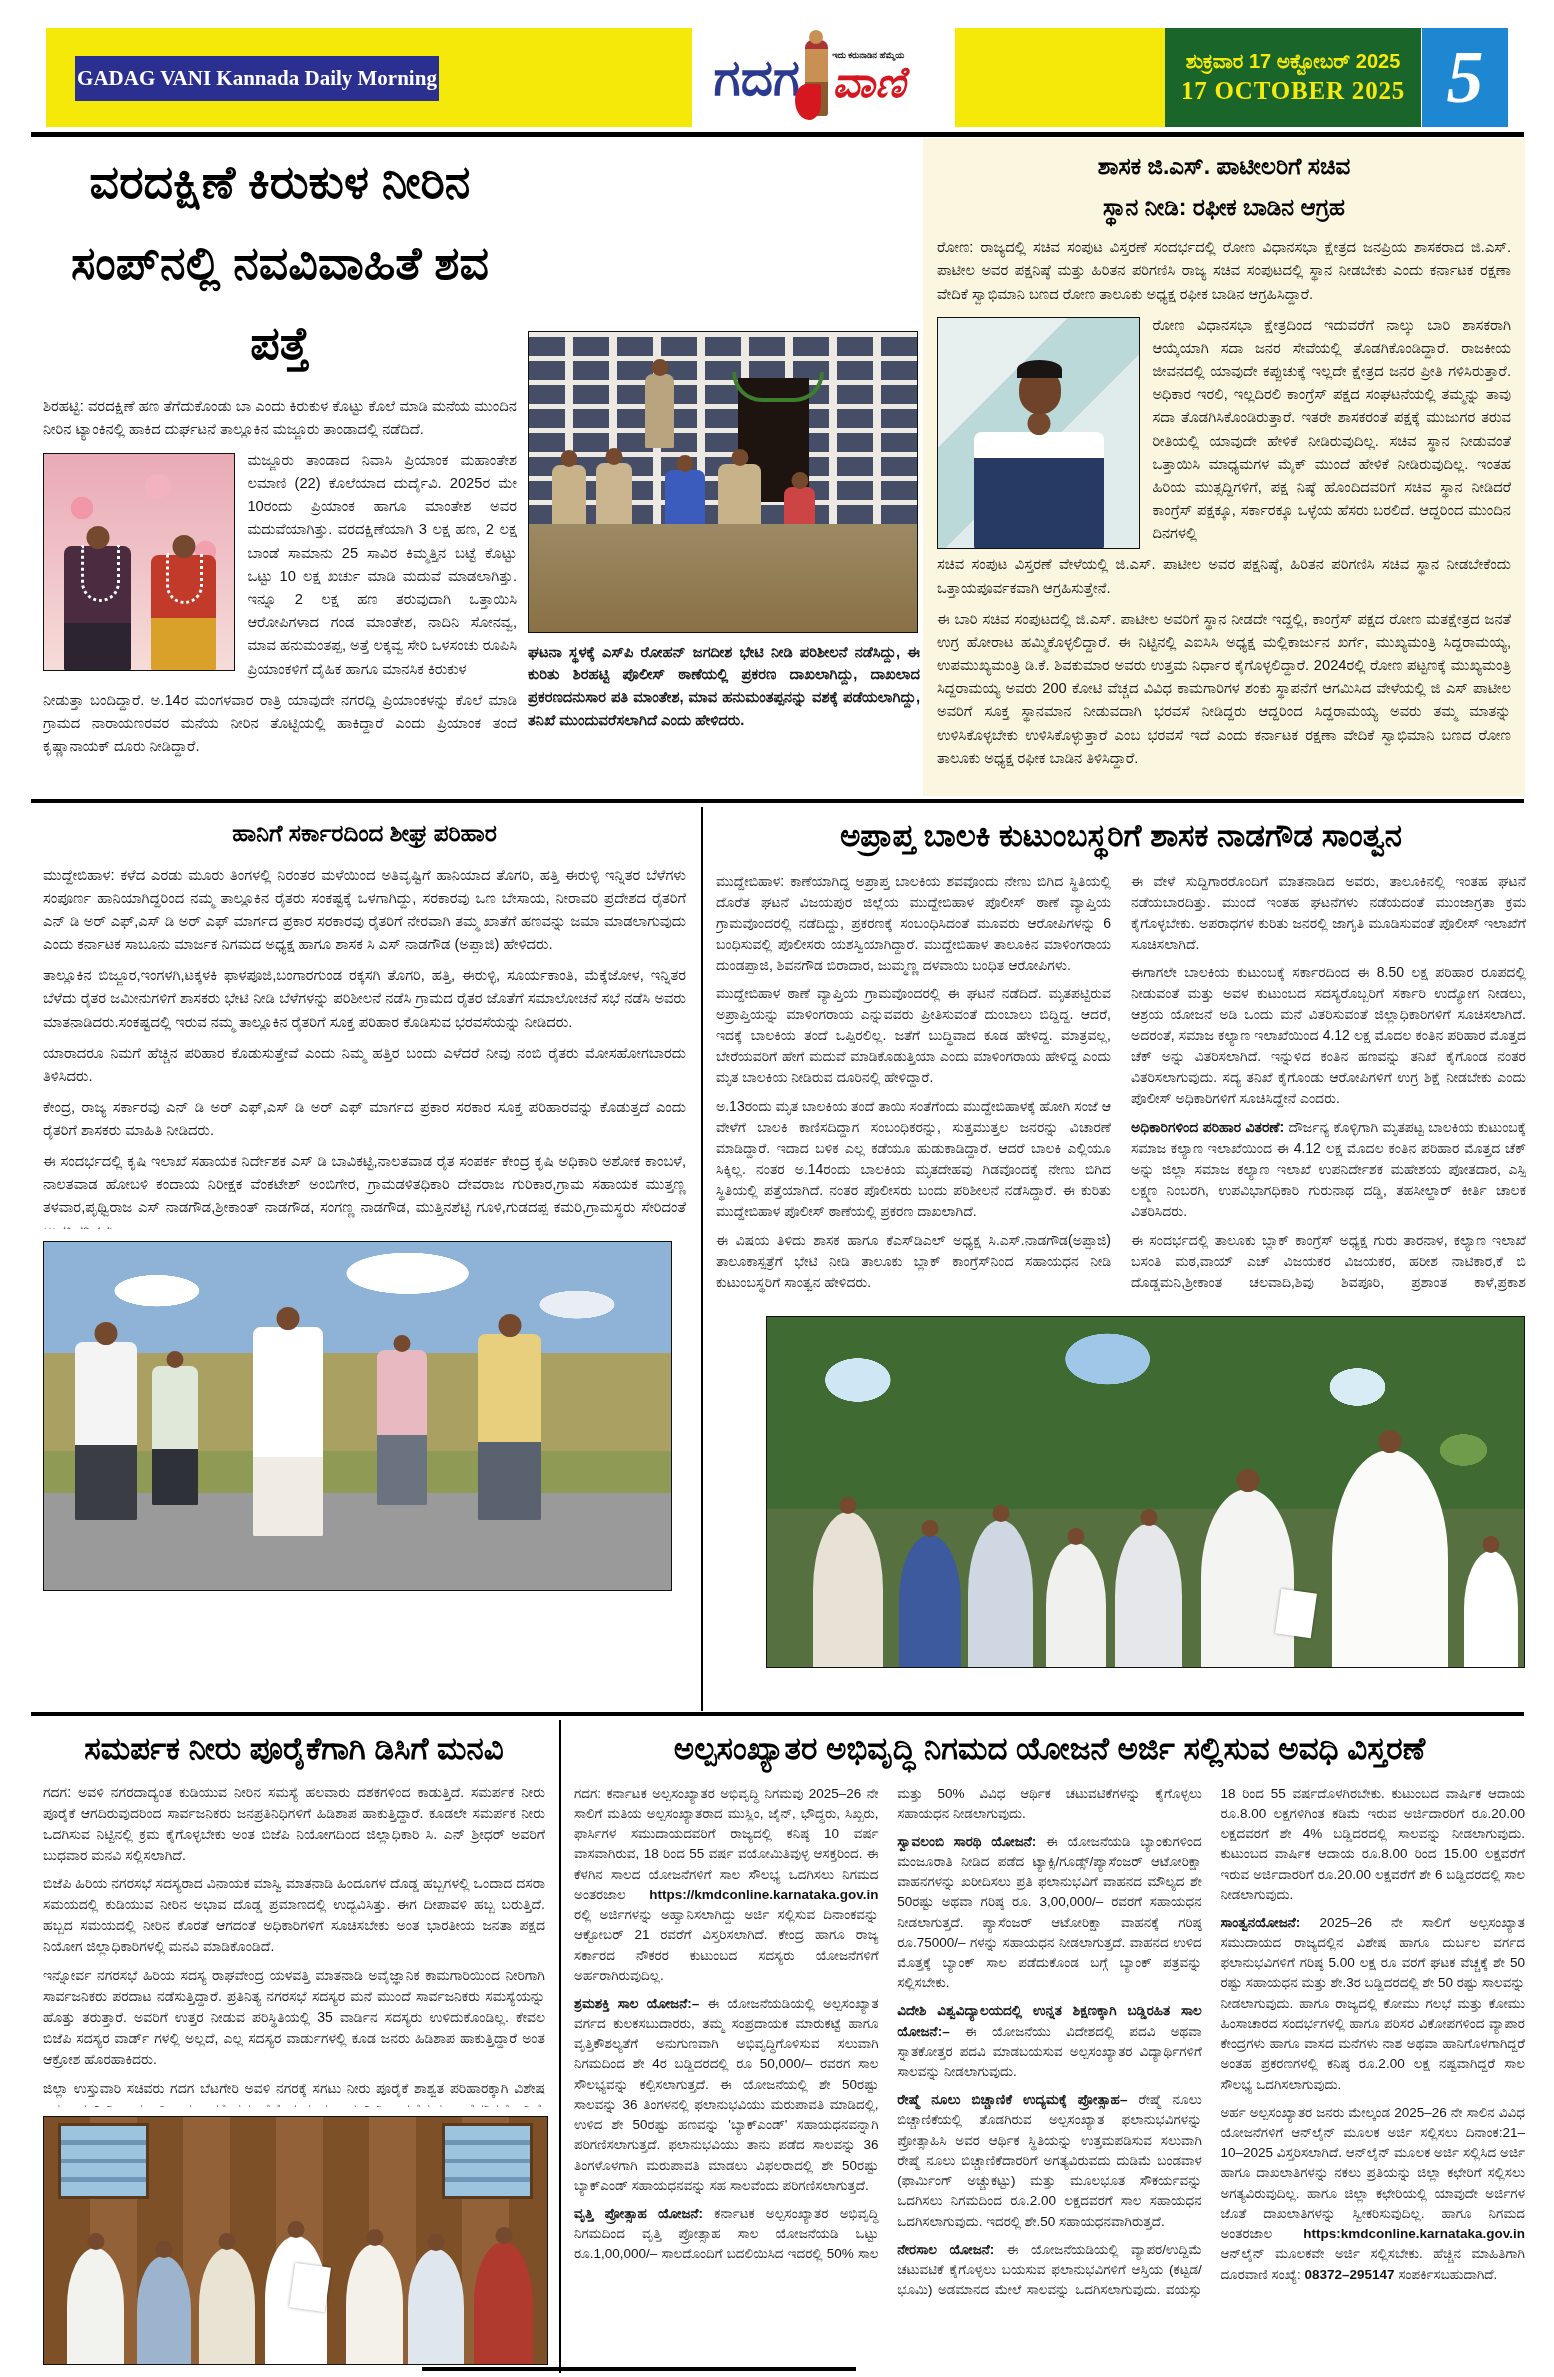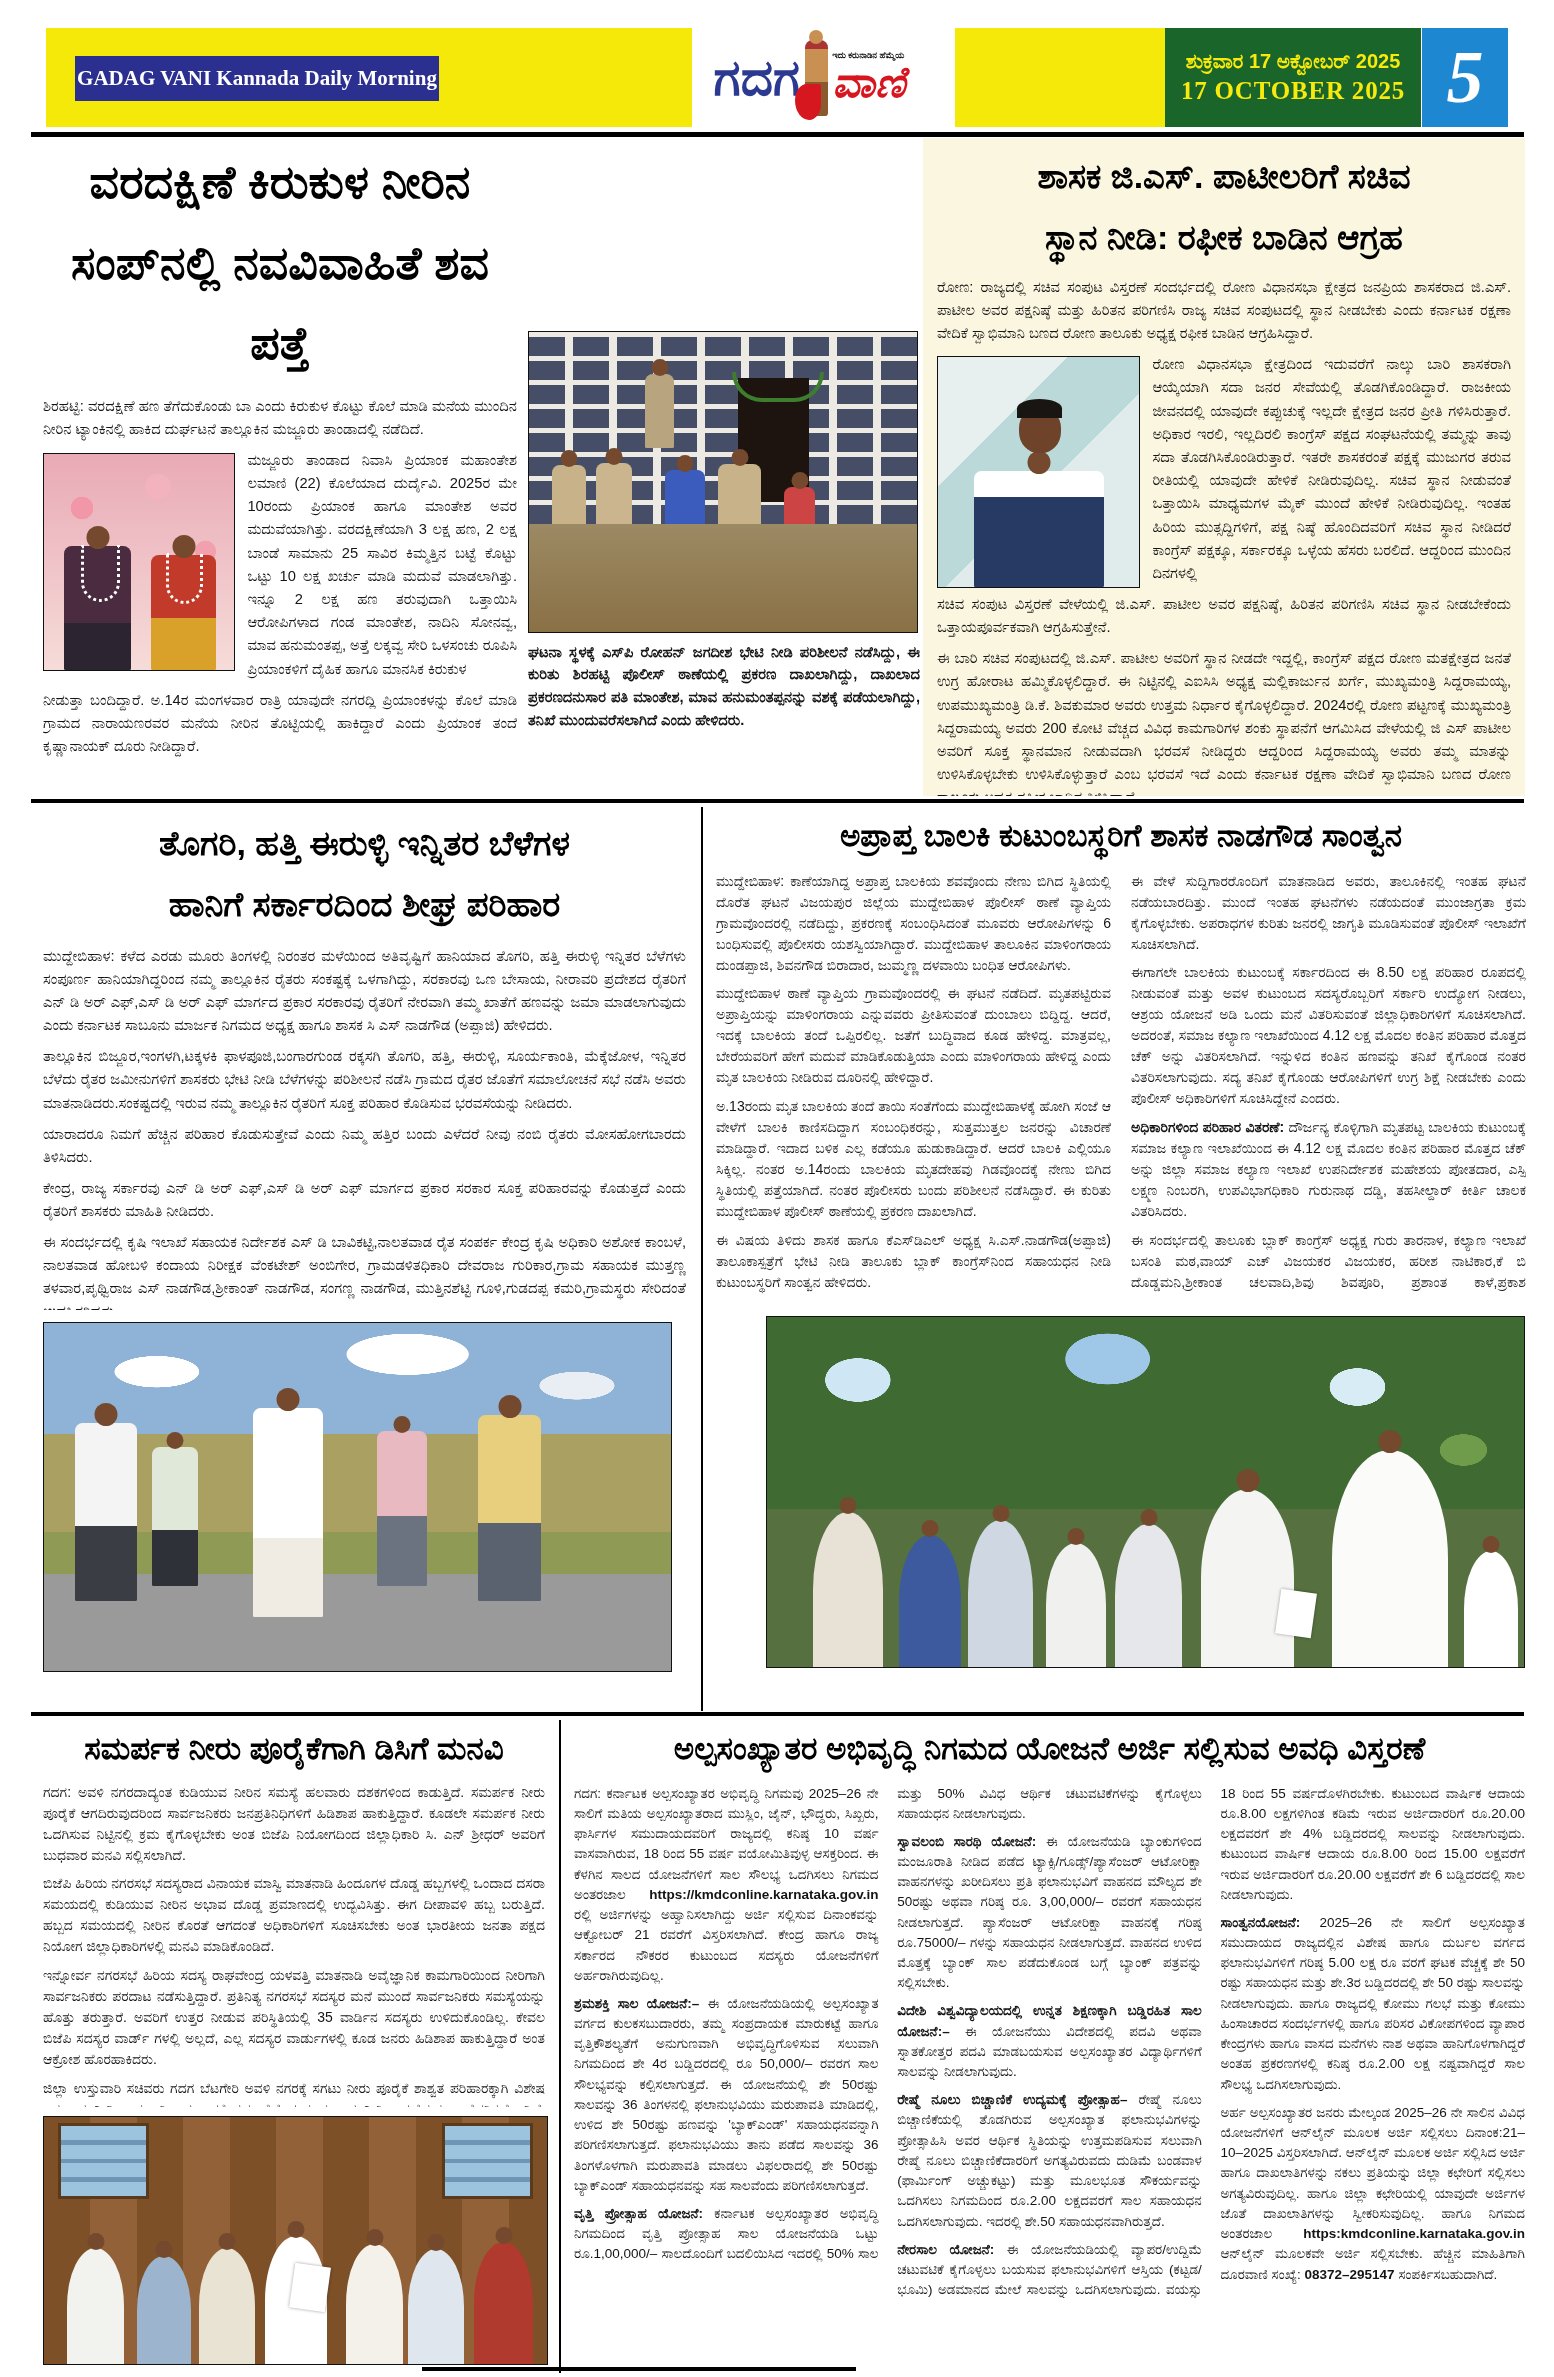--- a/index.html
+++ b/index.html
@@ -30,21 +30,21 @@
   #mh-green .d2{color:#f7ea0c;font-weight:bold;font-size:25px;font-family:"Liberation Serif",serif;letter-spacing:0.8px;}
   #mh-blue{left:1376px;width:86px;background:#1d87d2;display:flex;align-items:center;justify-content:center;}
   #mh-blue span{color:#fff;font-size:74px;font-weight:bold;font-style:italic;font-family:"Liberation Serif",serif;}
   
   .hrule{position:absolute;left:31px;width:1493px;border-top:4.6px solid #000;border-bottom:1.5px solid #000;height:2.3px;box-sizing:border-box;background:#fff;}
   .hrule-thick{position:absolute;left:31px;width:1493px;height:3.9px;background:#000;}
   .vrule{position:absolute;width:2.3px;background:#000;}
   
   .headline{font-weight:bold;color:#000;text-align:center;}
   .h-xl{font-size:46px;line-height:1.75;}
-  .h-lg{font-size:34px;line-height:1.8;}
+  .h-lg{font-size:23px;line-height:1.8;}
   .h-md{font-size:31px;line-height:1.5;}
   .body-text{font-size:14.7px;line-height:1.58;text-align:justify;}
   .body-text p{margin:0 0 7.7px 0;}
   .lead{font-weight:bold;}
   .caption{font-weight:bold;font-size:14.7px;line-height:1.55;text-align:justify;}
   .clip{overflow:hidden;}
   
   .photo{position:relative;overflow:hidden;border:1.5px solid #111;box-sizing:border-box;background:#ccc;}
   .fig{position:absolute;border-radius:7.7px 7.7px 1.5px 1.5px;}
   .fig::before{content:"";position:absolute;left:50%;transform:translateX(-50%);top:-20px;width:23px;height:23px;border-radius:50%;background:#74492e;}
@@ -165,21 +165,20 @@
       <p>ರೋಣ ವಿಧಾನಸಭಾ ಕ್ಷೇತ್ರದಿಂದ ಇದುವರೆಗೆ ನಾಲ್ಕು ಬಾರಿ ಶಾಸಕರಾಗಿ ಆಯ್ಕೆಯಾಗಿ ಸದಾ ಜನರ ಸೇವೆಯಲ್ಲಿ ತೊಡಗಿಕೊಂಡಿದ್ದಾರೆ. ರಾಜಕೀಯ ಜೀವನದಲ್ಲಿ ಯಾವುದೇ ಕಪ್ಪುಚುಕ್ಕೆ ಇಲ್ಲದೇ ಕ್ಷೇತ್ರದ ಜನರ ಪ್ರೀತಿ ಗಳಿಸಿರುತ್ತಾರೆ. ಅಧಿಕಾರ ಇರಲಿ, ಇಲ್ಲದಿರಲಿ ಕಾಂಗ್ರೆಸ್ ಪಕ್ಷದ ಸಂಘಟನೆಯಲ್ಲಿ ತಮ್ಮನ್ನು ತಾವು ಸದಾ ತೊಡಗಿಸಿಕೊಂಡಿರುತ್ತಾರೆ. ಇತರೇ ಶಾಸಕರಂತೆ ಪಕ್ಷಕ್ಕೆ ಮುಜುಗರ ತರುವ ರೀತಿಯಲ್ಲಿ ಯಾವುದೇ ಹೇಳಿಕೆ ನೀಡಿರುವುದಿಲ್ಲ. ಸಚಿವ ಸ್ಥಾನ ನೀಡುವಂತೆ ಒತ್ತಾಯಿಸಿ ಮಾಧ್ಯಮಗಳ ಮೈಕ್ ಮುಂದೆ ಹೇಳಿಕೆ ನೀಡಿರುವುದಿಲ್ಲ. ಇಂತಹ ಹಿರಿಯ ಮುತ್ಸದ್ದಿಗಳಿಗೆ, ಪಕ್ಷ ನಿಷ್ಠೆ ಹೊಂದಿದವರಿಗೆ ಸಚಿವ ಸ್ಥಾನ ನೀಡಿದರೆ ಕಾಂಗ್ರೆಸ್ ಪಕ್ಷಕ್ಕೂ, ಸರ್ಕಾರಕ್ಕೂ ಒಳ್ಳೆಯ ಹೆಸರು ಬರಲಿದೆ. ಆದ್ದರಿಂದ ಮುಂದಿನ ದಿನಗಳಲ್ಲಿ</p>
     </div>
     <p>ಸಚಿವ ಸಂಪುಟ ವಿಸ್ತರಣೆ ವೇಳೆಯಲ್ಲಿ ಜಿ.ಎಸ್. ಪಾಟೀಲ ಅವರ ಪಕ್ಷನಿಷ್ಠೆ, ಹಿರಿತನ ಪರಿಗಣಿಸಿ ಸಚಿವ ಸ್ಥಾನ ನೀಡಬೇಕೆಂದು ಒತ್ತಾಯಪೂರ್ವಕವಾಗಿ ಆಗ್ರಹಿಸುತ್ತೇನೆ.</p>
     <p>ಈ ಬಾರಿ ಸಚಿವ ಸಂಪುಟದಲ್ಲಿ ಜಿ.ಎಸ್. ಪಾಟೀಲ ಅವರಿಗೆ ಸ್ಥಾನ ನೀಡದೇ ಇದ್ದಲ್ಲಿ, ಕಾಂಗ್ರೆಸ್ ಪಕ್ಷದ ರೋಣ ಮತಕ್ಷೇತ್ರದ ಜನತೆ ಉಗ್ರ ಹೋರಾಟ ಹಮ್ಮಿಕೊಳ್ಳಲಿದ್ದಾರೆ. ಈ ನಿಟ್ಟಿನಲ್ಲಿ ಎಐಸಿಸಿ ಅಧ್ಯಕ್ಷ ಮಲ್ಲಿಕಾರ್ಜುನ ಖರ್ಗೆ, ಮುಖ್ಯಮಂತ್ರಿ ಸಿದ್ದರಾಮಯ್ಯ, ಉಪಮುಖ್ಯಮಂತ್ರಿ ಡಿ.ಕೆ. ಶಿವಕುಮಾರ ಅವರು ಉತ್ತಮ ನಿರ್ಧಾರ ಕೈಗೊಳ್ಳಲಿದ್ದಾರೆ. 2024ರಲ್ಲಿ ರೋಣ ಪಟ್ಟಣಕ್ಕೆ ಮುಖ್ಯಮಂತ್ರಿ ಸಿದ್ದರಾಮಯ್ಯ ಅವರು 200 ಕೋಟಿ ವೆಚ್ಚದ ವಿವಿಧ ಕಾಮಗಾರಿಗಳ ಶಂಕು ಸ್ಥಾಪನೆಗೆ ಆಗಮಿಸಿದ ವೇಳೆಯಲ್ಲಿ ಜಿ ಎಸ್ ಪಾಟೀಲ ಅವರಿಗೆ ಸೂಕ್ತ ಸ್ಥಾನಮಾನ ನೀಡುವದಾಗಿ ಭರವಸೆ ನೀಡಿದ್ದರು ಆದ್ದರಿಂದ ಸಿದ್ದರಾಮಯ್ಯ ಅವರು ತಮ್ಮ ಮಾತನ್ನು ಉಳಿಸಿಕೊಳ್ಳಬೇಕು ಉಳಿಸಿಕೊಳ್ಳುತ್ತಾರೆ ಎಂಬ ಭರವಸೆ ಇದೆ ಎಂದು ಕರ್ನಾಟಕ ರಕ್ಷಣಾ ವೇದಿಕೆ ಸ್ವಾಭಿಮಾನಿ ಬಣದ ರೋಣ ತಾಲೂಕು ಅಧ್ಯಕ್ಷ ರಫೀಕ ಬಾಡಿನ ತಿಳಿಸಿದ್ದಾರೆ.</p>
   </div>
 </div>
 
 <div class="hrule-thick" style="top:799px;"></div>
 
 <div class="abs" style="left:43px;top:813px;width:643px;">
-  <div class="headline h-lg">ತೊಗರಿ, ಹತ್ತಿ ಈರುಳ್ಳಿ ಇನ್ನಿತರ ಬೆಳೆಗಳ</div>
   <div class="headline h-lg">ಹಾನಿಗೆ ಸರ್ಕಾರದಿಂದ ಶೀಘ್ರ ಪರಿಹಾರ</div>
   <div class="body-text clip" style="margin-top:9.3px;height:365px;">
     <p>ಮುದ್ದೇಬಿಹಾಳ: ಕಳೆದ ಎರಡು ಮೂರು ತಿಂಗಳಲ್ಲಿ ನಿರಂತರ ಮಳೆಯಿಂದ ಅತಿವೃಷ್ಟಿಗೆ ಹಾನಿಯಾದ ತೊಗರಿ, ಹತ್ತಿ ಈರುಳ್ಳಿ ಇನ್ನಿತರ ಬೆಳೆಗಳು ಸಂಪೂರ್ಣ ಹಾನಿಯಾಗಿದ್ದರಿಂದ ನಮ್ಮ ತಾಲ್ಲೂಕಿನ ರೈತರು ಸಂಕಷ್ಟಕ್ಕೆ ಒಳಗಾಗಿದ್ದು, ಸರಕಾರವು ಒಣ ಬೇಸಾಯ, ನೀರಾವರಿ ಪ್ರದೇಶದ ರೈತರಿಗೆ ಎನ್ ಡಿ ಅರ್ ಎಫ್,ಎಸ್ ಡಿ ಅರ್ ಎಫ್ ಮಾರ್ಗದ ಪ್ರಕಾರ ಸರಕಾರವು ರೈತರಿಗೆ ನೇರವಾಗಿ ತಮ್ಮ ಖಾತೆಗೆ ಹಣವನ್ನು ಜಮಾ ಮಾಡಲಾಗುವುದು ಎಂದು ಕರ್ನಾಟಕ ಸಾಬೂನು ಮಾರ್ಜಕ ನಿಗಮದ ಅಧ್ಯಕ್ಷ ಹಾಗೂ ಶಾಸಕ ಸಿ ಎಸ್ ನಾಡಗೌಡ (ಅಪ್ಪಾಜಿ) ಹೇಳಿದರು.</p>
     <p>ತಾಲ್ಲೂಕಿನ ಬಿಜ್ಜೂರ,ಇಂಗಳಗಿ,ಟಕ್ಕಳಕಿ ಫಾಳಪೂಜಿ,ಬಂಗಾರಗುಂಡ ರಕ್ಕಸಗಿ ತೊಗರಿ, ಹತ್ತಿ, ಈರುಳ್ಳಿ, ಸೂರ್ಯಕಾಂತಿ, ಮೆಕ್ಕೆಜೋಳ, ಇನ್ನಿತರ ಬೆಳೆದು ರೈತರ ಜಮೀನುಗಳಿಗೆ ಶಾಸಕರು ಭೇಟಿ ನೀಡಿ ಬೆಳೆಗಳನ್ನು ಪರಿಶೀಲನೆ ನಡೆಸಿ ಗ್ರಾಮದ ರೈತರ ಜೊತೆಗೆ ಸಮಾಲೋಚನೆ ಸಭೆ ನಡೆಸಿ ಅವರು ಮಾತನಾಡಿದರು.ಸಂಕಷ್ಟದಲ್ಲಿ ಇರುವ ನಮ್ಮ ತಾಲ್ಲೂಕಿನ ರೈತರಿಗೆ ಸೂಕ್ತ ಪರಿಹಾರ ಕೊಡಿಸುವ ಭರವಸೆಯನ್ನು ನೀಡಿದರು.</p>
     <p>ಯಾರಾದರೂ ನಿಮಗೆ ಹೆಚ್ಚಿನ ಪರಿಹಾರ ಕೊಡುಸುತ್ತೇವೆ ಎಂದು ನಿಮ್ಮ ಹತ್ತಿರ ಬಂದು ಎಳೆದರೆ ನೀವು ನಂಬಿ ರೈತರು ಮೋಸಹೋಗಬಾರದು ತಿಳಿಸಿದರು.</p>
     <p>ಕೇಂದ್ರ, ರಾಜ್ಯ ಸರ್ಕಾರವು ಎನ್ ಡಿ ಅರ್ ಎಫ್,ಎಸ್ ಡಿ ಅರ್ ಎಫ್ ಮಾರ್ಗದ ಪ್ರಕಾರ ಸರಕಾರ ಸೂಕ್ತ ಪರಿಹಾರವನ್ನು ಕೊಡುತ್ತದೆ ಎಂದು ರೈತರಿಗೆ ಶಾಸಕರು ಮಾಹಿತಿ ನೀಡಿದರು.</p>
     <p>ಈ ಸಂದರ್ಭದಲ್ಲಿ ಕೃಷಿ ಇಲಾಖೆ ಸಹಾಯಕ ನಿರ್ದೇಶಕ ಎಸ್ ಡಿ ಬಾವಿಕಟ್ಟಿ,ನಾಲತವಾಡ ರೈತ ಸಂಪರ್ಕ ಕೇಂದ್ರ ಕೃಷಿ ಅಧಿಕಾರಿ ಅಶೋಕ ಕಾಂಬಳೆ, ನಾಲತವಾಡ ಹೋಬಳಿ ಕಂದಾಯ ನಿರೀಕ್ಷಕ ವೆಂಕಟೇಶ್ ಅಂಬಿಗೇರ, ಗ್ರಾಮಡಳಿತಧಿಕಾರಿ ದೇವರಾಜ ಗುರಿಕಾರ,ಗ್ರಾಮ ಸಹಾಯಕ ಮುತ್ತಣ್ಣ ತಳವಾರ,ಪೃಥ್ವಿರಾಜ ಎಸ್ ನಾಡಗೌಡ,ಶ್ರೀಕಾಂತ್ ನಾಡಗೌಡ, ಸಂಗಣ್ಣ ನಾಡಗೌಡ, ಮುತ್ತಿನಶೆಟ್ಟಿ ಗೂಳಿ,ಗುಡದಪ್ಪ ಕಮರಿ,ಗ್ರಾಮಸ್ಥರು ಸೇರಿದಂತೆ ಉಪಸ್ಥಿತರಿದ್ದರು.</p>
   </div>
   <div class="photo" id="farm-photo" style="margin-top:12.4px;">
     <div class="fig" style="left:31px;bottom:70px;width:62px;height:178px;background:linear-gradient(180deg,#f4f4f4 0 58%,#3a3d44 58%);"></div>

